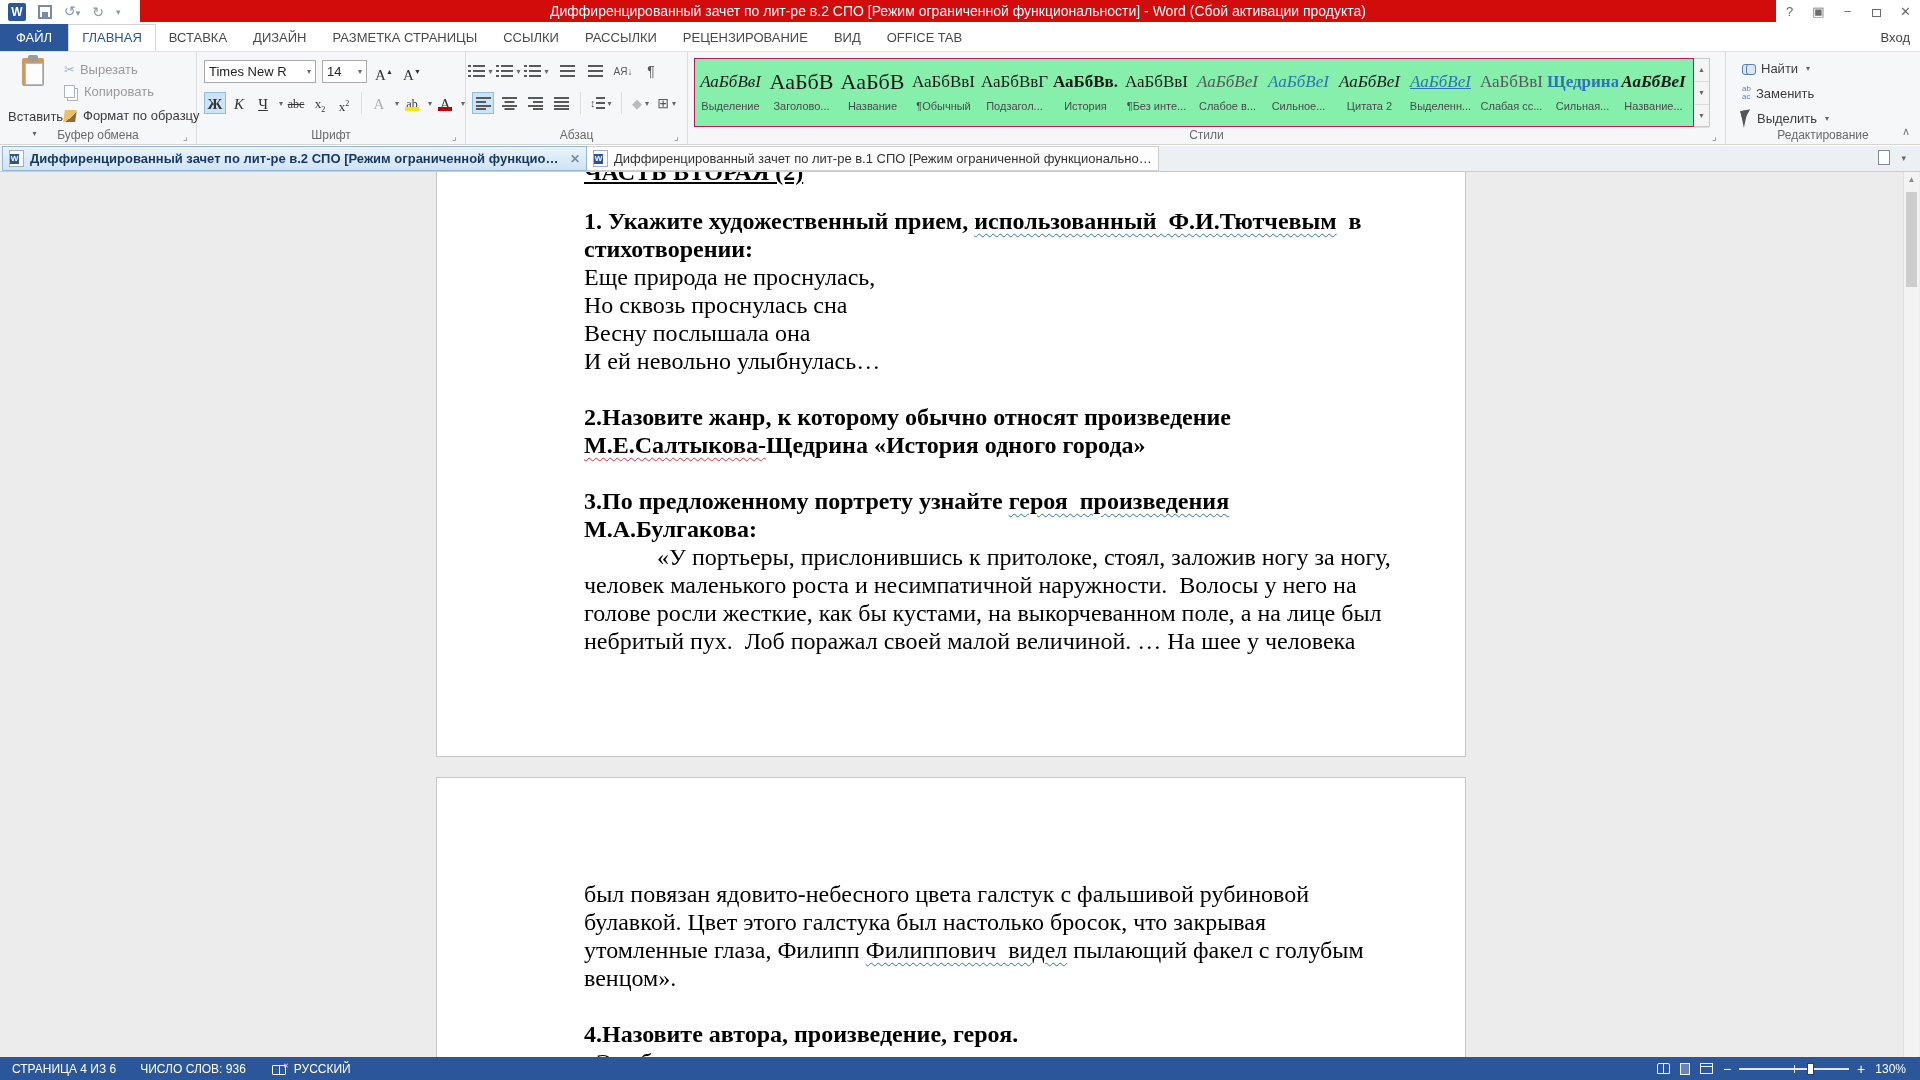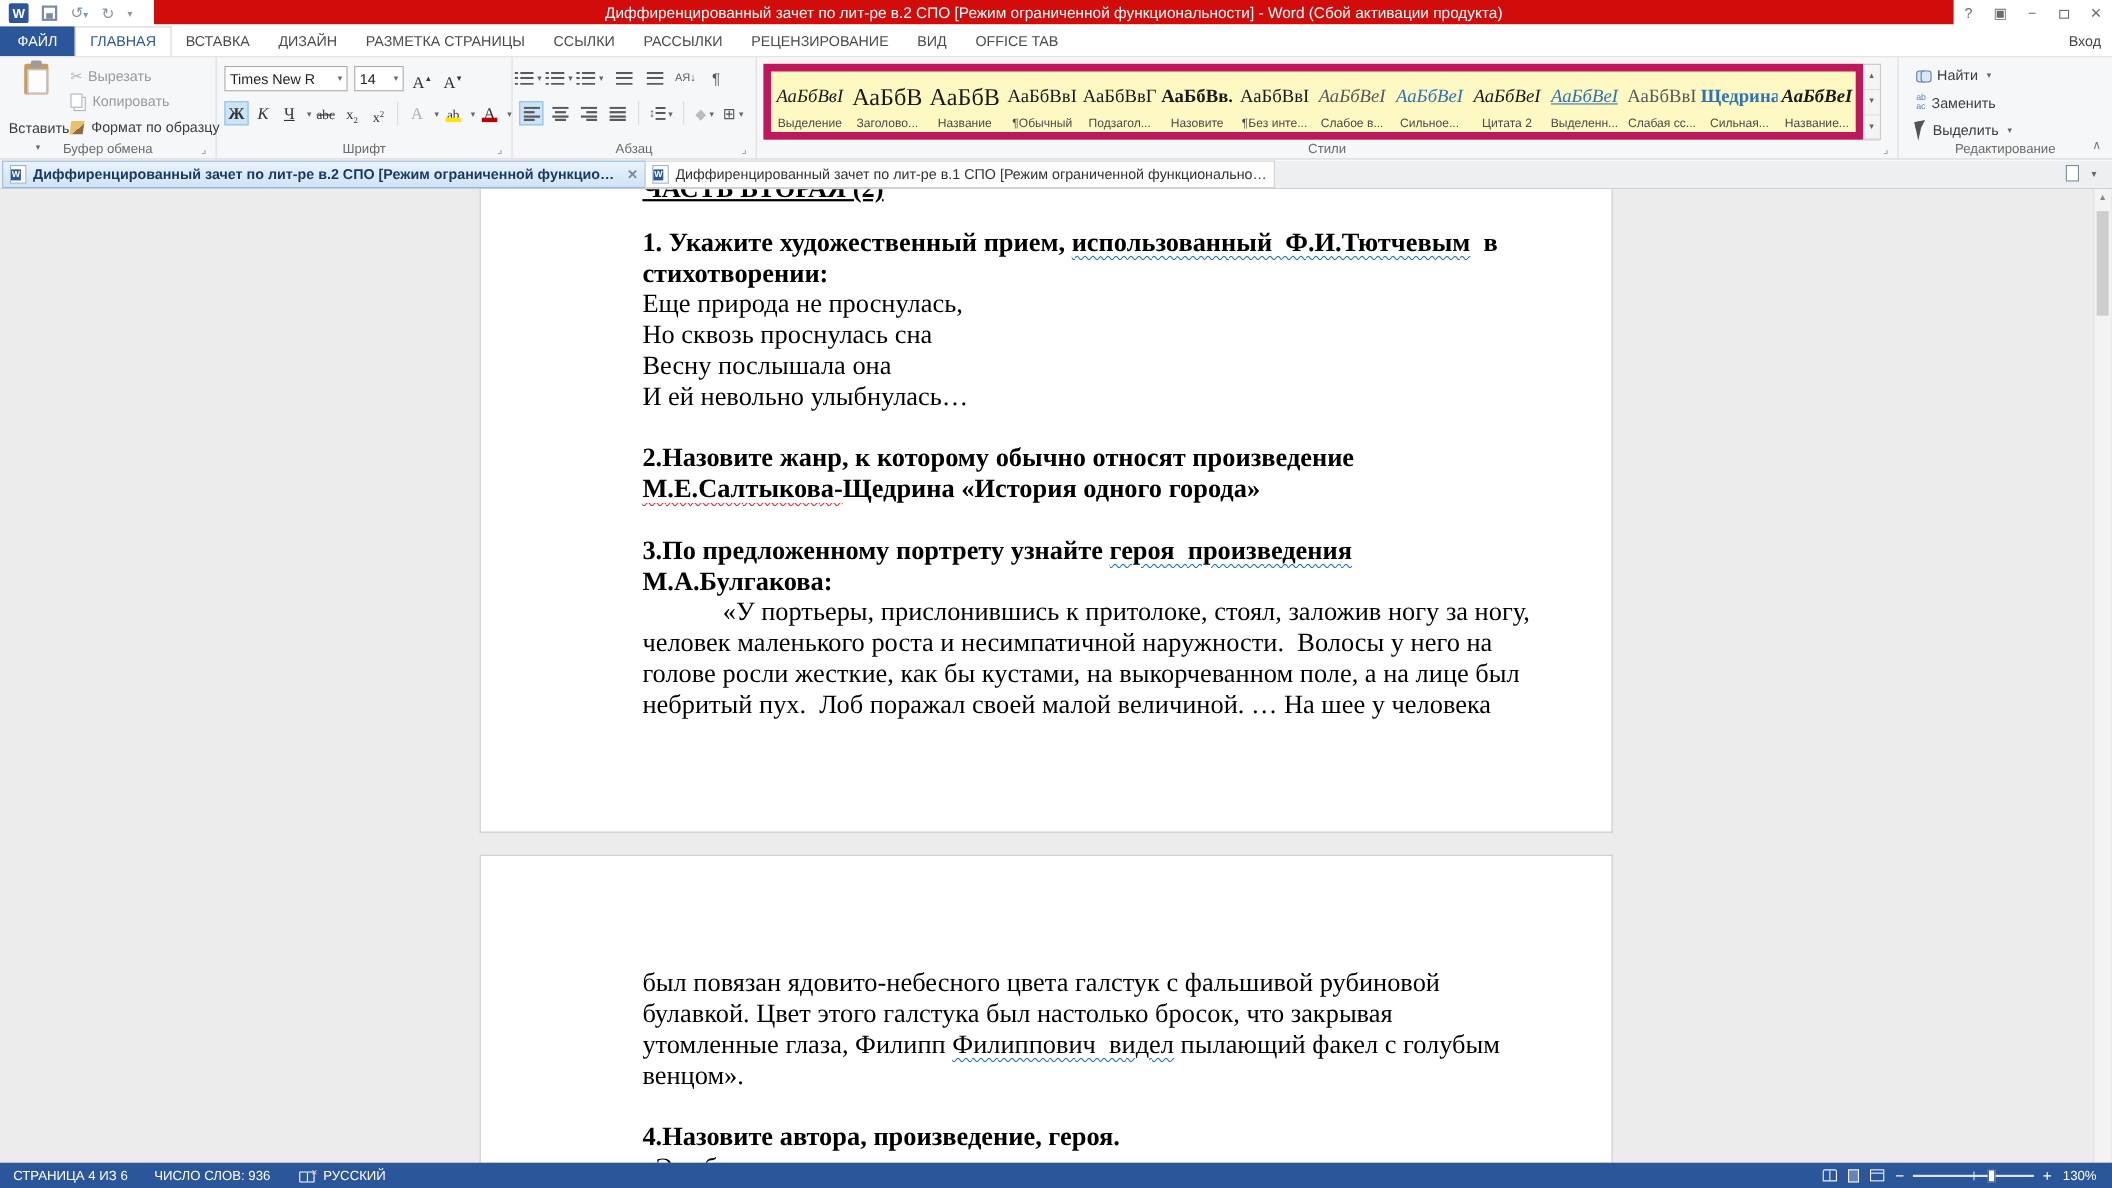--- a/index.html
+++ b/index.html
@@ -61,22 +61,22 @@
   .pararow1 { position:absolute; left:472px; top:8px; display:flex; align-items:center; gap:6px; }
   .pararow2 { position:absolute; left:472px; top:40px; display:flex; align-items:center; gap:4px; }
   .pbtn { display:inline-flex; align-items:center; justify-content:center; min-width:22px; height:22px; border:1px solid transparent; color:#595959; }
   .pbtn.on { background:#cce4f7; border:1px solid #92bce0; }
   .lines-ic { display:inline-block; width:15px; height:12px;
     background:repeating-linear-gradient(to bottom,#595959 0 2px, transparent 2px 5px); }
   .lines-ic.dots { width:12px; position:relative; }
   .lines-ic.dots::before { content:""; position:absolute; left:-5px; top:0; width:3px; height:12px;
     background:repeating-linear-gradient(to bottom,#595959 0 2px, transparent 2px 5px); }
 
-  .styles-box { position:absolute; left:694px; top:6px; width:1000px; height:69px; background:#fef9c3;
-    border:7px solid #be185d; display:flex; overflow:hidden; }
+  .styles-box { position:absolute; left:694px; top:6px; width:1000px; height:69px; background:#86efac;
+    border:1px solid #be185d; display:flex; overflow:hidden; }
   .style-item { width:71px; height:67px; text-align:center; padding-top:8px; overflow:hidden; }
   .s-sample { font-family:"Liberation Serif",serif; font-size:17px; line-height:30px; color:#1a1a1a; white-space:nowrap; }
   .s-sample.big { font-size:22px; }
   .s-sample.it { font-style:italic; }
   .s-sample.bd { font-weight:bold; }
   .s-sample.blue { color:#2e74b5; }
   .s-sample.gray { color:#595959; }
   .s-sample.ul { text-decoration:underline; }
   .s-label { font-size:11px; color:#4a4a4a; margin-top:3px; white-space:nowrap; }
   .styles-scroll { position:absolute; left:1694px; top:6px; width:16px; height:69px; border:1px solid #c9c9c9; border-left:none; background:#f4f4f4; display:flex; flex-direction:column; }
@@ -328,21 +328,21 @@
         <div class="style-item">
           <div class="s-sample ">АаБбВвІ</div>
           <div class="s-label">¶Обычный</div>
         </div>
         <div class="style-item">
           <div class="s-sample ">АаБбВвГ</div>
           <div class="s-label">Подзагол...</div>
         </div>
         <div class="style-item">
           <div class="s-sample bd">АаБбВв.</div>
-          <div class="s-label">Назовите</div>
+          <div class="s-label">История</div>
         </div>
         <div class="style-item">
           <div class="s-sample ">АаБбВвІ</div>
           <div class="s-label">¶Без инте...</div>
         </div>
         <div class="style-item">
           <div class="s-sample it gray">АаБбВеІ</div>
           <div class="s-label">Слабое в...</div>
         </div>
         <div class="style-item">

